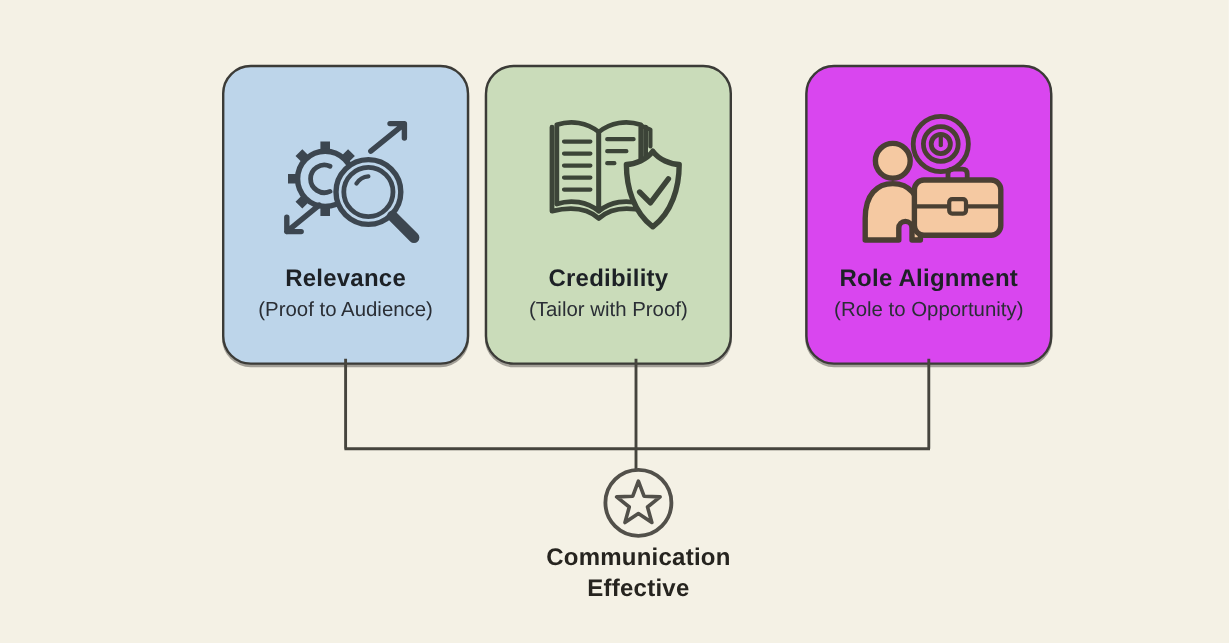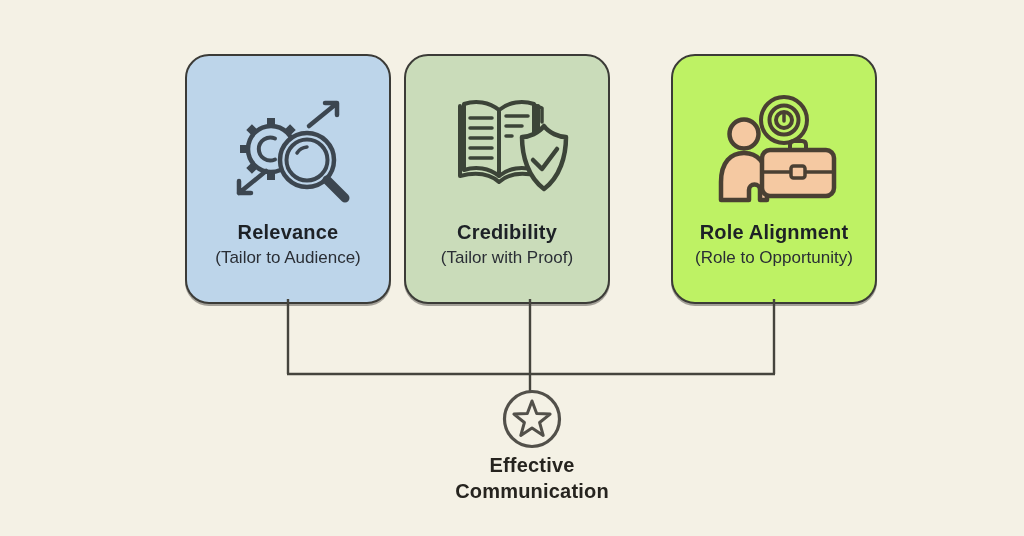--- a/index.html
+++ b/index.html
@@ -61,21 +61,21 @@
 
           <circle cx="86" cy="73" r="27" stroke-width="4.5" fill="#bdd5ea"></circle>
           <circle cx="86" cy="73" r="20.5" stroke-width="4"></circle>
           <path stroke-width="3.5" d="M76 66 A13 13 0 0 1 86 60"></path>
 
           <path stroke-width="9" d="M106 93 L124 111"></path>
         </g>
       </svg>
     </div>
     <div class="card-title" style="color: rgb(29, 33, 38);">Relevance</div>
-    <div class="card-subtitle" style="color: rgb(42, 46, 53);">(Tailor to Audience)</div>
+    <div class="card-subtitle" style="color: rgb(42, 46, 53);">(Proof to Audience)</div>
   </div>
 
   <div class="card card-2" style="background-color: rgb(202, 220, 186); border-color: rgb(59, 59, 55);">
     <div class="icon-box">
       <svg width="150" height="110" viewBox="0 0 150 110">
         <g fill="none" stroke-linecap="round" stroke-linejoin="round" stroke="#3c4438">
 
           <path stroke-width="4" d="M28 14 L28 84 C44 80 58 82 67 90 C76 82 90 80 106 84 L106 14" fill="#cadcba"></path>
 
           <path stroke-width="4" d="M67 84 C57 76 44 74 32 78 L32 12 C44 8 57 10 67 18 Z" fill="#cadcba"></path>
@@ -91,21 +91,21 @@
           <path stroke-width="4.5" d="M112 34 C117 41 127 45 134 45 C134 64 128 85 112 97 C96 85 90 64 90 45 C97 45 107 41 112 34 Z" fill="#cadcba"></path>
 
           <path stroke-width="4.5" d="M101 68 L110 77 L125 57"></path>
         </g>
       </svg>
     </div>
     <div class="card-title" style="color: rgb(29, 33, 38);">Credibility</div>
     <div class="card-subtitle" style="color: rgb(42, 46, 53);">(Tailor with Proof)</div>
   </div>
 
-  <div class="card card-3" style="background-color: #bef264; border-color: rgb(59, 59, 55);">
+  <div class="card card-3" style="background-color: #d946ef; border-color: rgb(59, 59, 55);">
     <div class="icon-box">
       <svg width="140" height="115" viewBox="0 0 140 115">
         <g fill="none" stroke-linecap="round" stroke-linejoin="round" stroke="#4a4033">
 
           <circle cx="80" cy="30" r="23" stroke-width="4"></circle>
           <circle cx="80" cy="30" r="14.5" stroke-width="4"></circle>
           <circle cx="80" cy="30" r="8" stroke-width="4"></circle>
           <path stroke-width="3.5" d="M80 31 V24"></path>
 
           <circle cx="40" cy="44" r="14.5" stroke-width="4.5" fill="#f5c9a2"></circle>
@@ -129,17 +129,17 @@
   </svg>
 
   <svg class="star-svg" width="64" height="64" viewBox="0 0 64 64">
     <g fill="none" stroke-linejoin="round" stroke="#52504a">
       <circle cx="32" cy="32" r="27.5" stroke-width="3.2"></circle>
       <path stroke-width="3" d="M32 14 L36.7 26.5 L50.1 27.1 L39.6 35.5 L43.2 48.4 L32 41 L20.8 48.4 L24.4 35.5 L13.9 27.1 L27.3 26.5 Z"></path>
     </g>
   </svg>
 
   <div class="outcome-label" style="color: rgb(38, 36, 31);">
+    <div>Communication</div>
     <div>Effective</div>
-    <div>Communication</div>
   </div>
 
 </div>
 
 </body></html>

